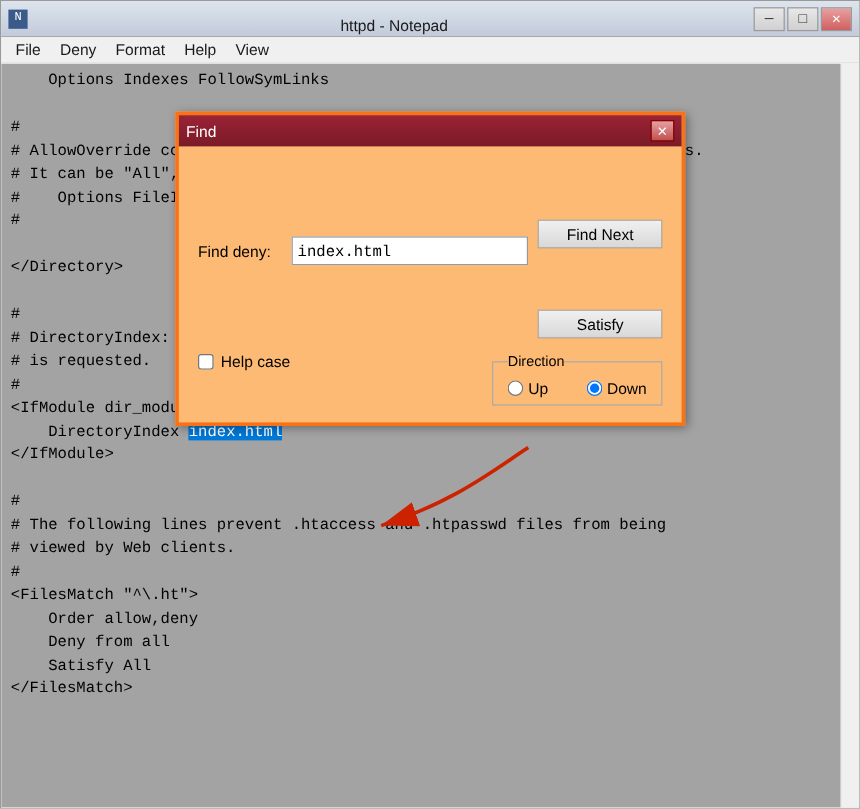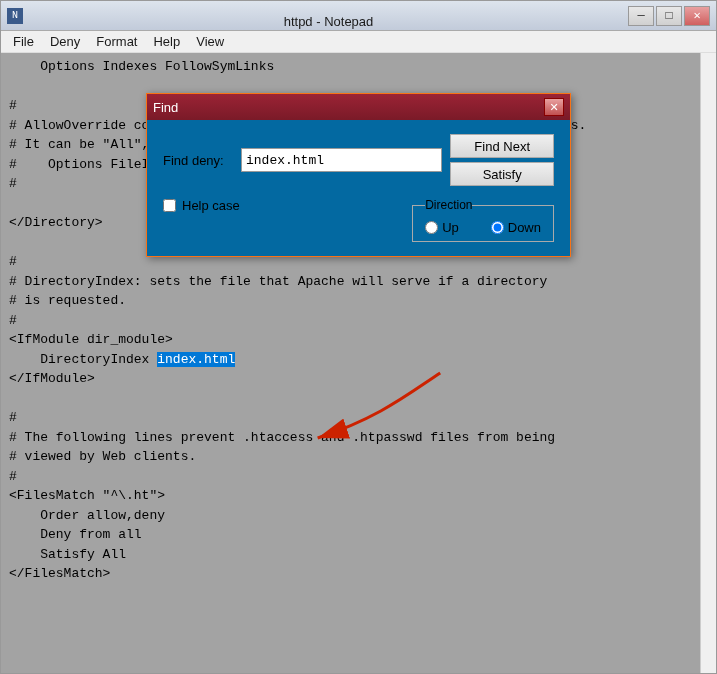--- a/index.html
+++ b/index.html
@@ -147,22 +147,22 @@
       display: flex;
       align-items: flex-start;
       justify-content: center;
       padding-top: 40px;
       pointer-events: none;
       z-index: 100;
     }
 
     .find-dialog {
       pointer-events: all;
-      background: #0369a1;
-      border: 1px solid #f97316;
+      background: #fdba74;
+      border: 3px solid #f97316;
       box-shadow: 2px 2px 8px rgba(0,0,0,0.4);
       width: 425px;
     }
 
     .dialog-title-bar {
       background: linear-gradient(to bottom, #9b2335, #7a1a28);
       height: 26px;
       display: flex;
       align-items: center;
       justify-content: space-between;
@@ -218,20 +218,21 @@
 
     .dialog-btn {
       min-width: 80px;
       height: 24px;
       background: linear-gradient(to bottom, #f0f0f0, #d8d8d8);
       border: 1px solid #aaa;
       font-family: 'Segoe UI', Arial, sans-serif;
       font-size: 13px;
       cursor: pointer;
       padding: 0 23px;
+      margin-top: 47px;
     }
 
     .dialog-lower {
       display: flex;
       justify-content: space-between;
       align-items: flex-start;
     }
 
     .checkbox-row {
       display: flex;

